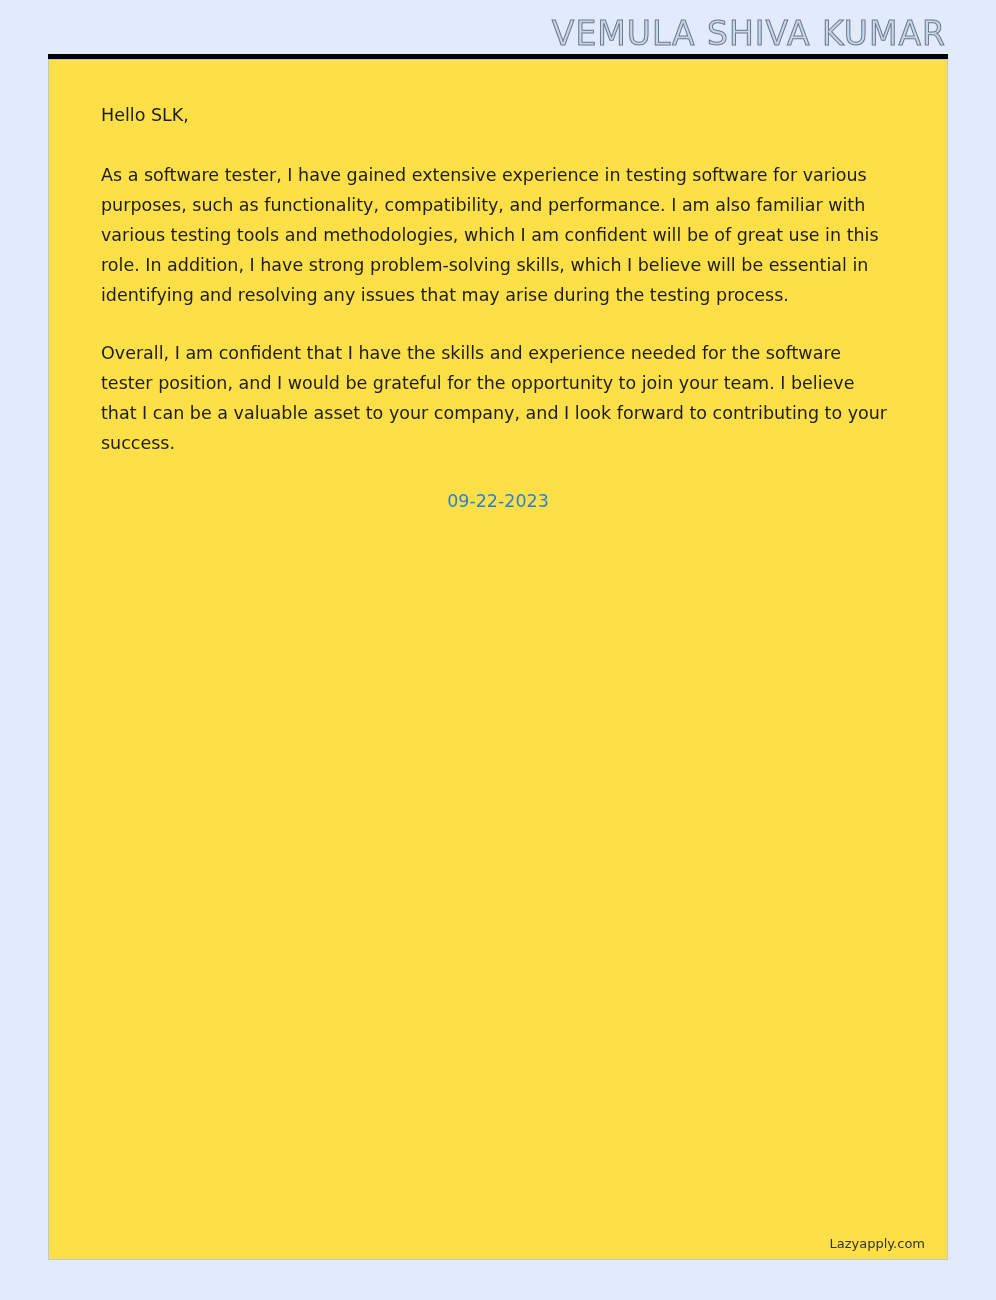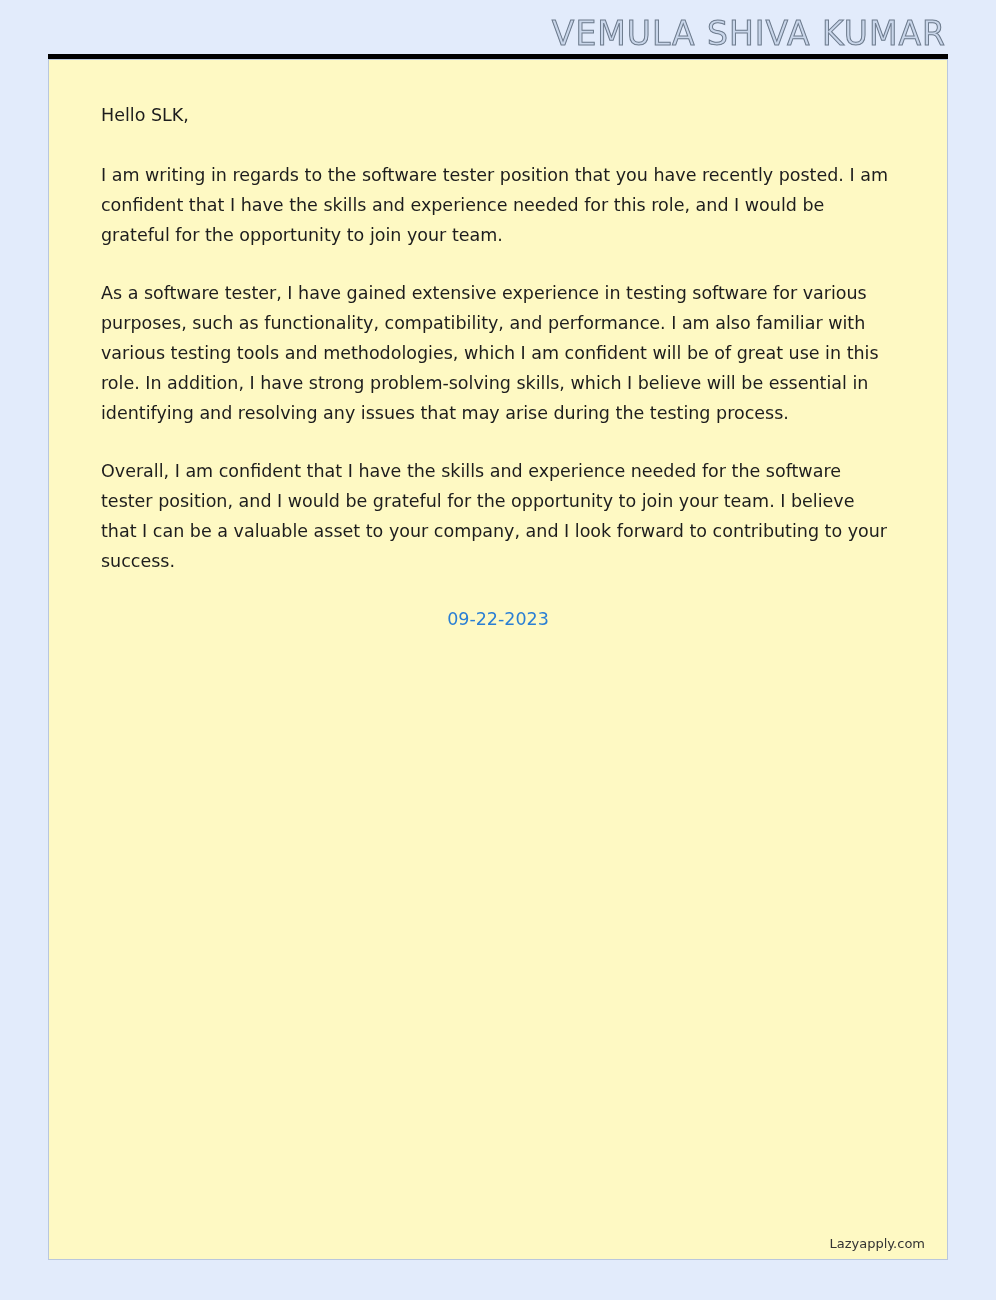--- a/index.html
+++ b/index.html
@@ -39,21 +39,21 @@
     right: 48px;
     height: 5px;
     background: #000000;
   }
   .sheet {
     position: absolute;
     top: 59px;
     left: 48px;
     right: 48px;
     bottom: 40px;
-    background: #fef9c3;
+    background: #fde047;
     border: 1px solid #b9c7dd;
     box-sizing: border-box;
   }
   .body-wrap {
     padding: 40px 52px 0 52px;
   }
   .letter-p {
     font-size: 17.5px;
     line-height: 30px;
     color: #1d1d1d;
@@ -87,21 +87,20 @@
 
   <div class="header-name">VEMULA SHIVA KUMAR</div>
 
   <div class="rule"></div>
 
   <div class="sheet">
     <div class="body-wrap">
 
       <p class="letter-p greeting">Hello SLK,</p>
 
-      <p class="letter-p">I am writing in regards to the software tester position that you have recently posted. I am confident that I have the skills and experience needed for this role, and I would be grateful for the opportunity to join your team.</p>
 
       <p class="letter-p">As a software tester, I have gained extensive experience in testing software for various purposes, such as functionality, compatibility, and performance. I am also familiar with various testing tools and methodologies, which I am confident will be of great use in this role. In addition, I have strong problem-solving skills, which I believe will be essential in identifying and resolving any issues that may arise during the testing process.</p>
 
       <p class="letter-p">Overall, I am confident that I have the skills and experience needed for the software tester position, and I would be grateful for the opportunity to join your team. I believe that I can be a valuable asset to your company, and I look forward to contributing to your success.</p>
 
       <p class="letter-date">09-22-2023</p>
 
     </div>
 
     <div class="footer-brand">Lazyapply.com</div>

